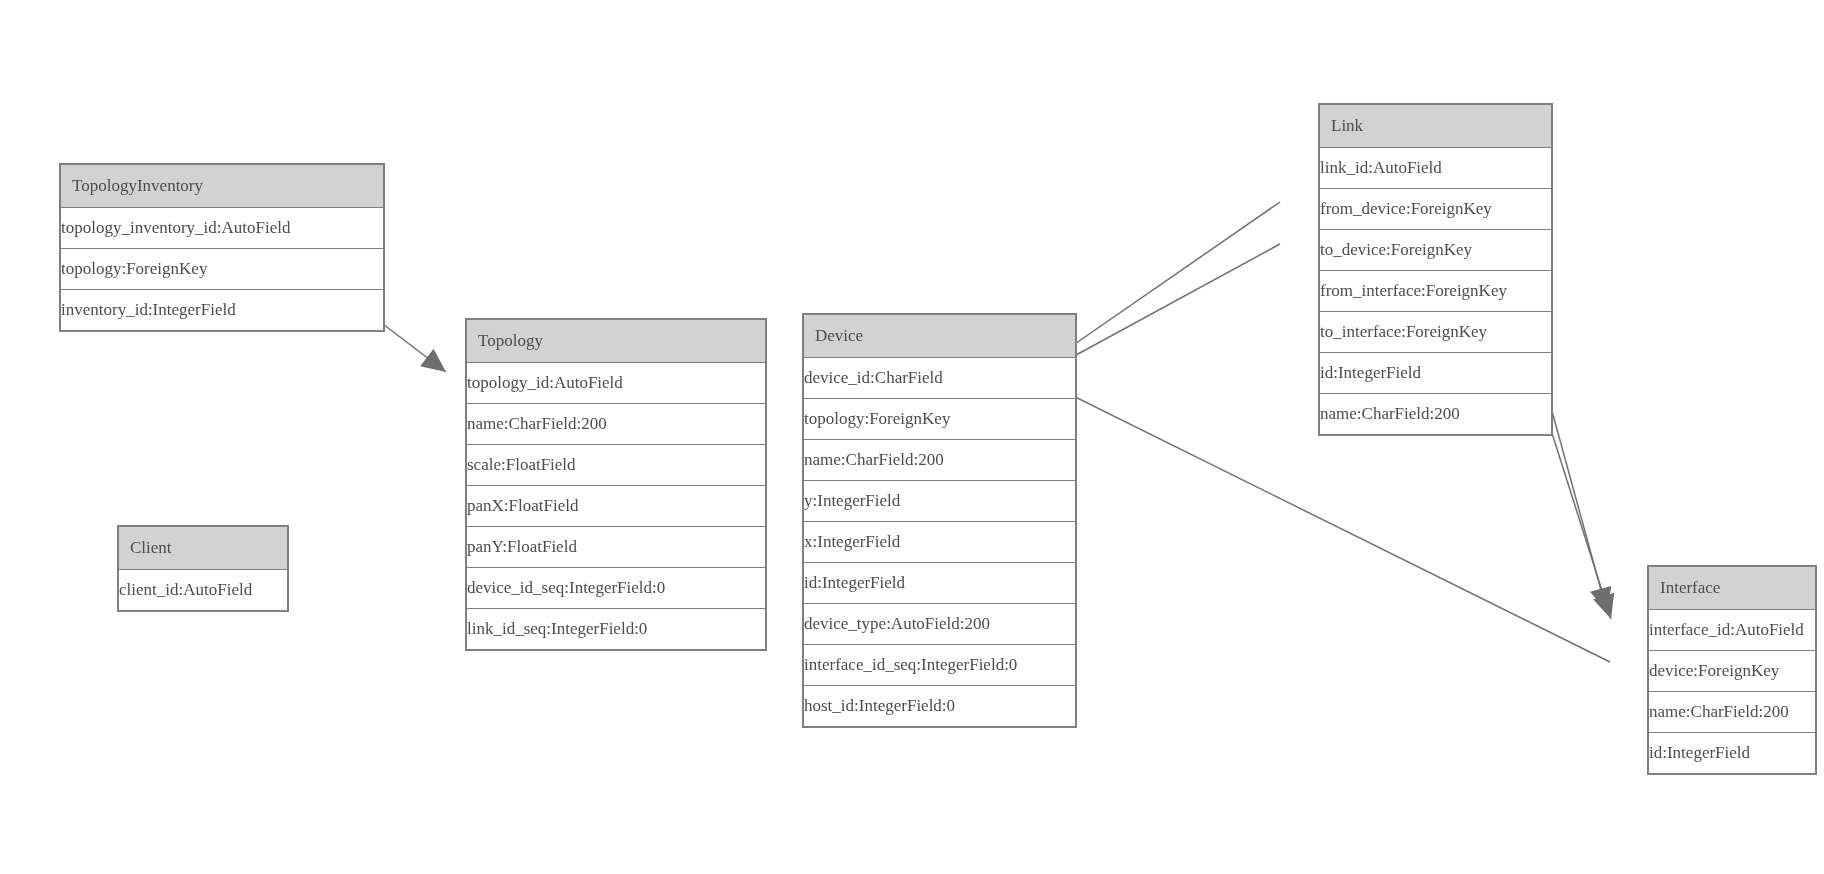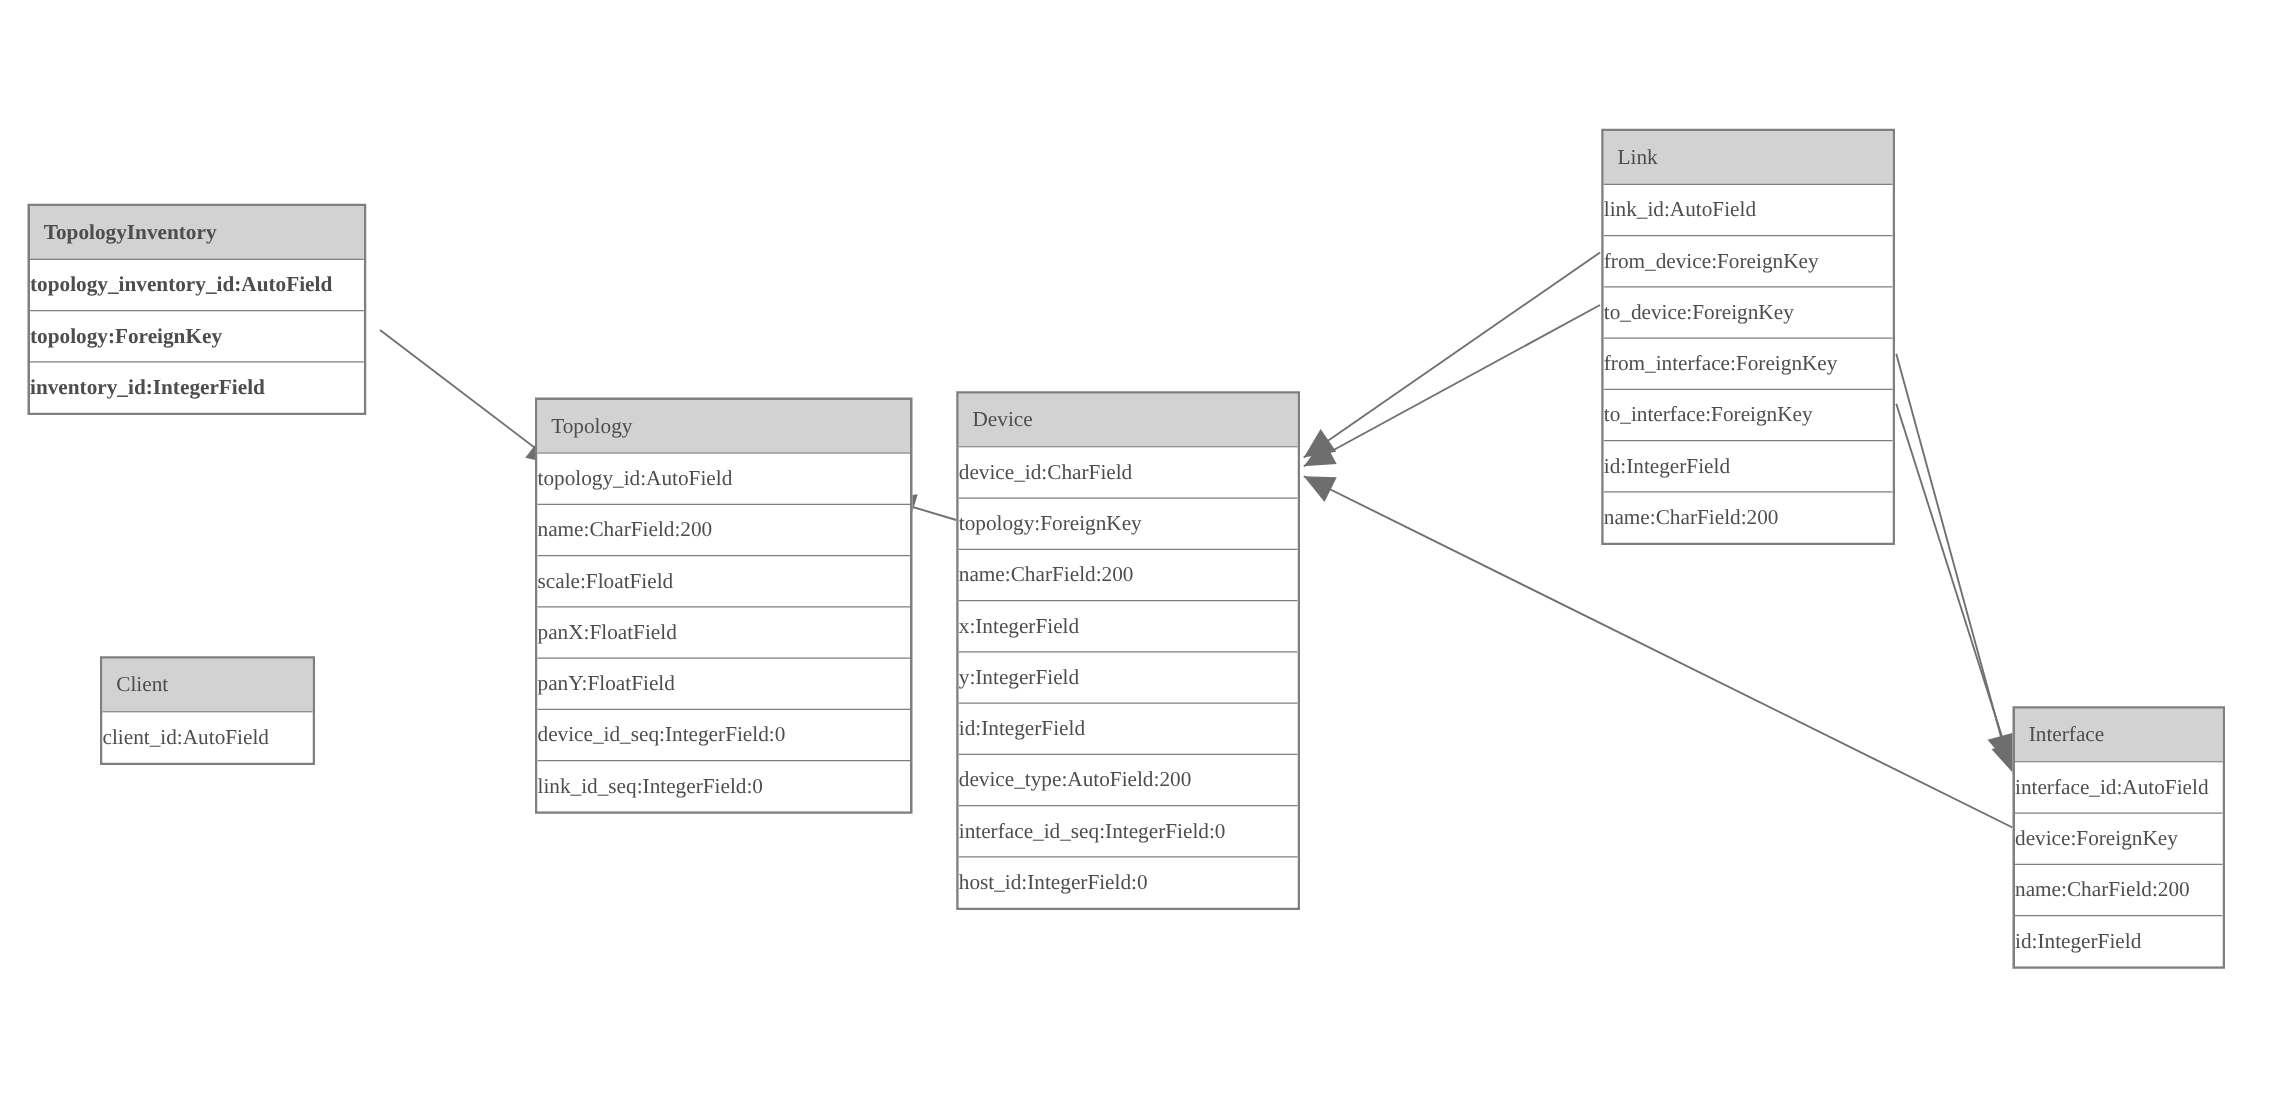--- a/index.html
+++ b/index.html
@@ -21,20 +21,21 @@
   }
   #connector-layer{
     position:absolute;left:0;top:0;z-index:1;
   }
   .entity{
     position:absolute;
     box-sizing:border-box;
     background:var(--row-fill);
     border:2px solid var(--border);
     z-index:2;
+    margin-left:37px;
   }
   .entity-header{
     height:42px;line-height:42px;
     padding-left:11px;
     background:var(--header-fill);
     border-bottom:1px solid var(--border);
     font-size:17px;color:var(--text);
     white-space:nowrap;overflow:hidden;
   }
   .entity-row{
@@ -74,21 +75,21 @@
       </g>
       <g>
         <line x1="1517" y1="323" x2="1611" y2="619" stroke="#707070" stroke-width="1.5"></line>
         <polygon points="1611,619 1593.25182958198,599.4551171194882 1614.2199148073332,592.7963332979234" fill="#6e6e6e"></polygon>
       </g>
       <g>
         <line x1="1610" y1="662" x2="1043" y2="381" stroke="#707070" stroke-width="1.5"></line>
         <polygon points="1043,381 1069.3885979096638,381.80118684593083 1059.6194912399503,401.5132277061707" fill="#6e6e6e"></polygon>
       </g>
     </svg>
-    <div class="entity" style="left: 22px; top: 163px; width: 271px; font-weight: bold;">
+    <div class="entity" style="left: 22px; top: 163px; width: 326px;">
       <div class="entity-header">TopologyInventory</div>
       <div class="entity-row">topology_inventory_id:AutoField</div>
       <div class="entity-row">topology:ForeignKey</div>
       <div class="entity-row">inventory_id:IntegerField</div>
     </div>
     <div class="entity" style="left: 428px; top: 318px; width: 302px;">
       <div class="entity-header">Topology</div>
       <div class="entity-row">topology_id:AutoField</div>
       <div class="entity-row">name:CharField:200</div>
       <div class="entity-row">scale:FloatField</div>
@@ -99,22 +100,22 @@
     </div>
     <div class="entity" style="left: 80px; top: 525px; width: 172px;">
       <div class="entity-header">Client</div>
       <div class="entity-row">client_id:AutoField</div>
     </div>
     <div class="entity" style="left: 765px; top: 313px; width: 275px;">
       <div class="entity-header">Device</div>
       <div class="entity-row">device_id:CharField</div>
       <div class="entity-row">topology:ForeignKey</div>
       <div class="entity-row">name:CharField:200</div>
+      <div class="entity-row">y:IntegerField</div>
       <div class="entity-row">x:IntegerField</div>
-      <div class="entity-row">y:IntegerField</div>
       <div class="entity-row">id:IntegerField</div>
       <div class="entity-row">device_type:AutoField:200</div>
       <div class="entity-row">interface_id_seq:IntegerField:0</div>
       <div class="entity-row">host_id:IntegerField:0</div>
     </div>
     <div class="entity" style="left: 1281px; top: 103px; width: 235px;">
       <div class="entity-header">Link</div>
       <div class="entity-row">link_id:AutoField</div>
       <div class="entity-row">from_device:ForeignKey</div>
       <div class="entity-row">to_device:ForeignKey</div>

